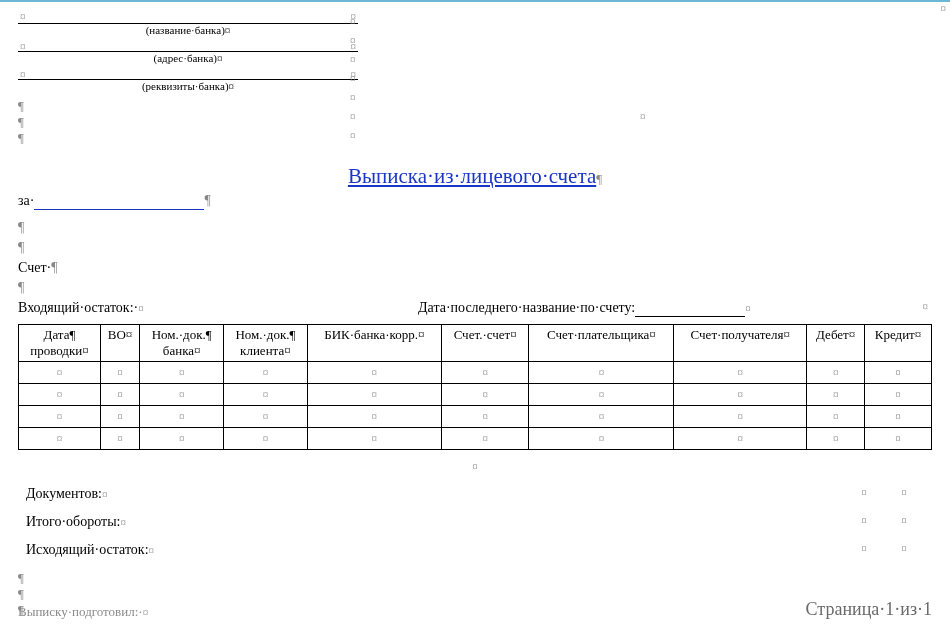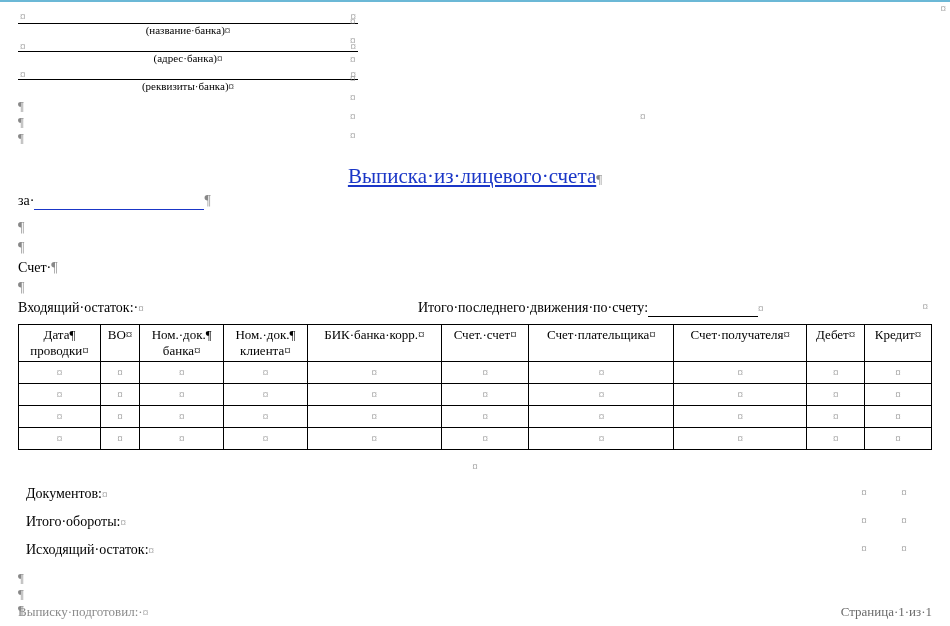--- a/index.html
+++ b/index.html
@@ -84,21 +84,21 @@
     position:absolute;
     bottom:6px;
     left:18px;
     font-size:13px;
     color:#8a8a8a;
   }
   .footer-right {
     position:absolute;
     bottom:6px;
     right:18px;
-    font-size:13px;
+    font-size:18px;
     color:#6a6a6a;
   }
   .far-right-o {
     position:absolute;
     right:4px;
     color:#888;
     font-size:11px;
   }
 </style>
 </head>
@@ -150,21 +150,21 @@
     <div class="pilcrow">¶</div>
     <div class="pilcrow">¶</div>
     <div>
       <span>Счет·</span><span class="pilcrow">¶</span>
       <span class="far-right-o" style="top:0;">¤</span>
     </div>
     <div class="pilcrow">¶</div>
     <div style="position:relative;">
       <span>Входящий·остаток:·</span><span class="fm">¤</span>
       <span style="position:absolute; left:400px; top:0;">
-        <span>Итого·последнего·движения·по·счету:</span><span class="last-move-line">&nbsp;</span><span class="fm">¤</span>
+        <span>Дата·последнего·название·по·счету:</span><span class="last-move-line">&nbsp;</span><span class="fm">¤</span>
       </span>
       <span class="far-right-o" style="top:0;">¤</span>
     </div>
   </div>
 
   <table class="main">
     <thead>
       <tr id="hdr-row">
           <th>Дата¶<br>проводки¤</th>
           <th>ВО¤</th>

